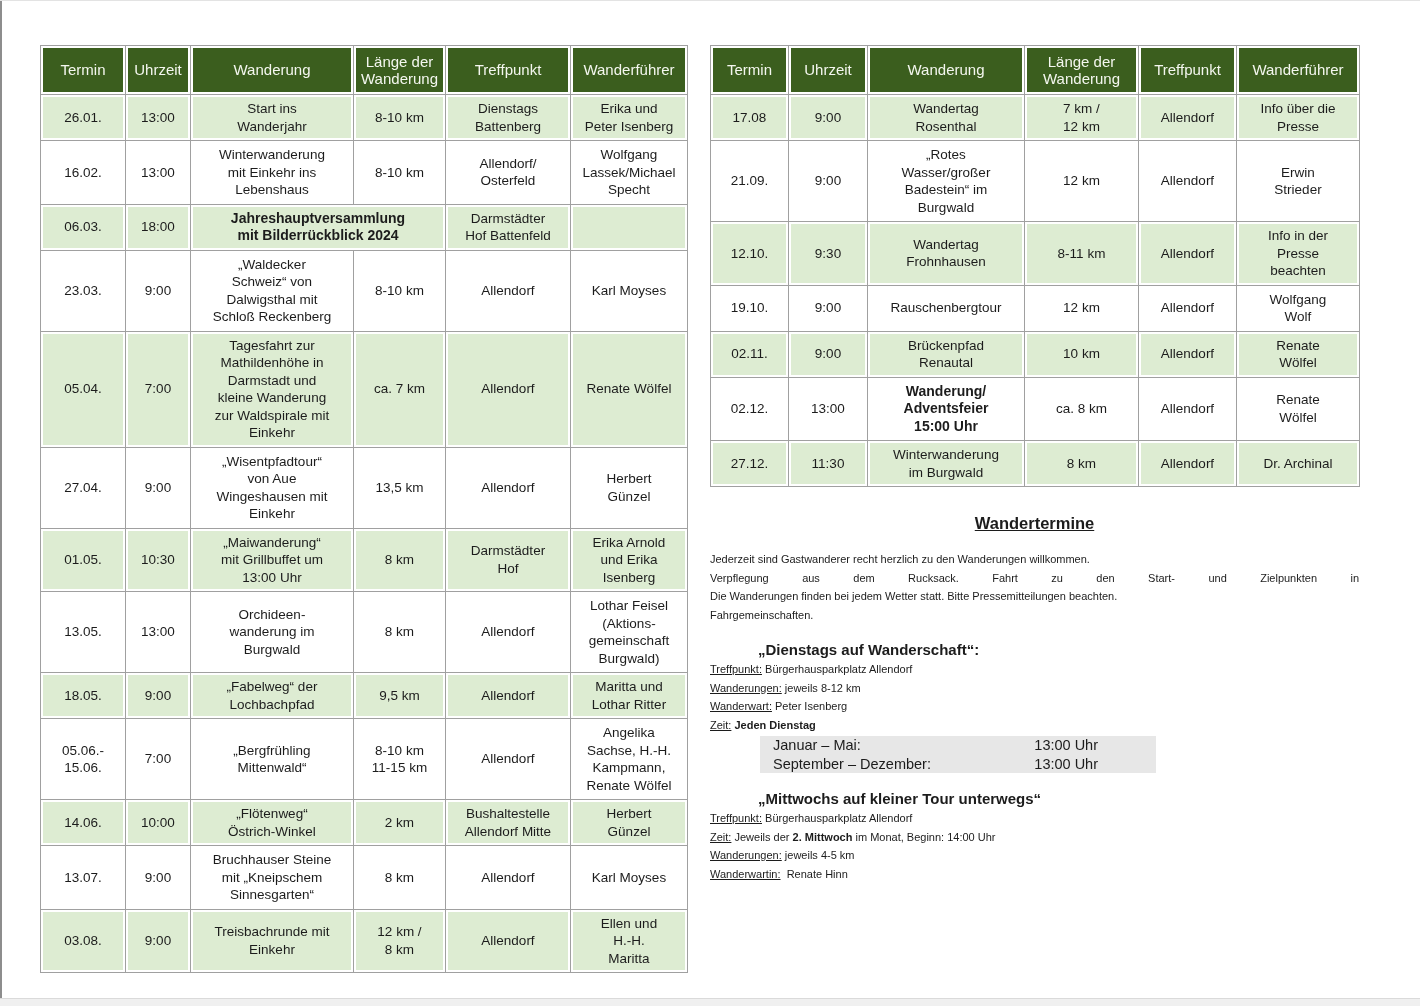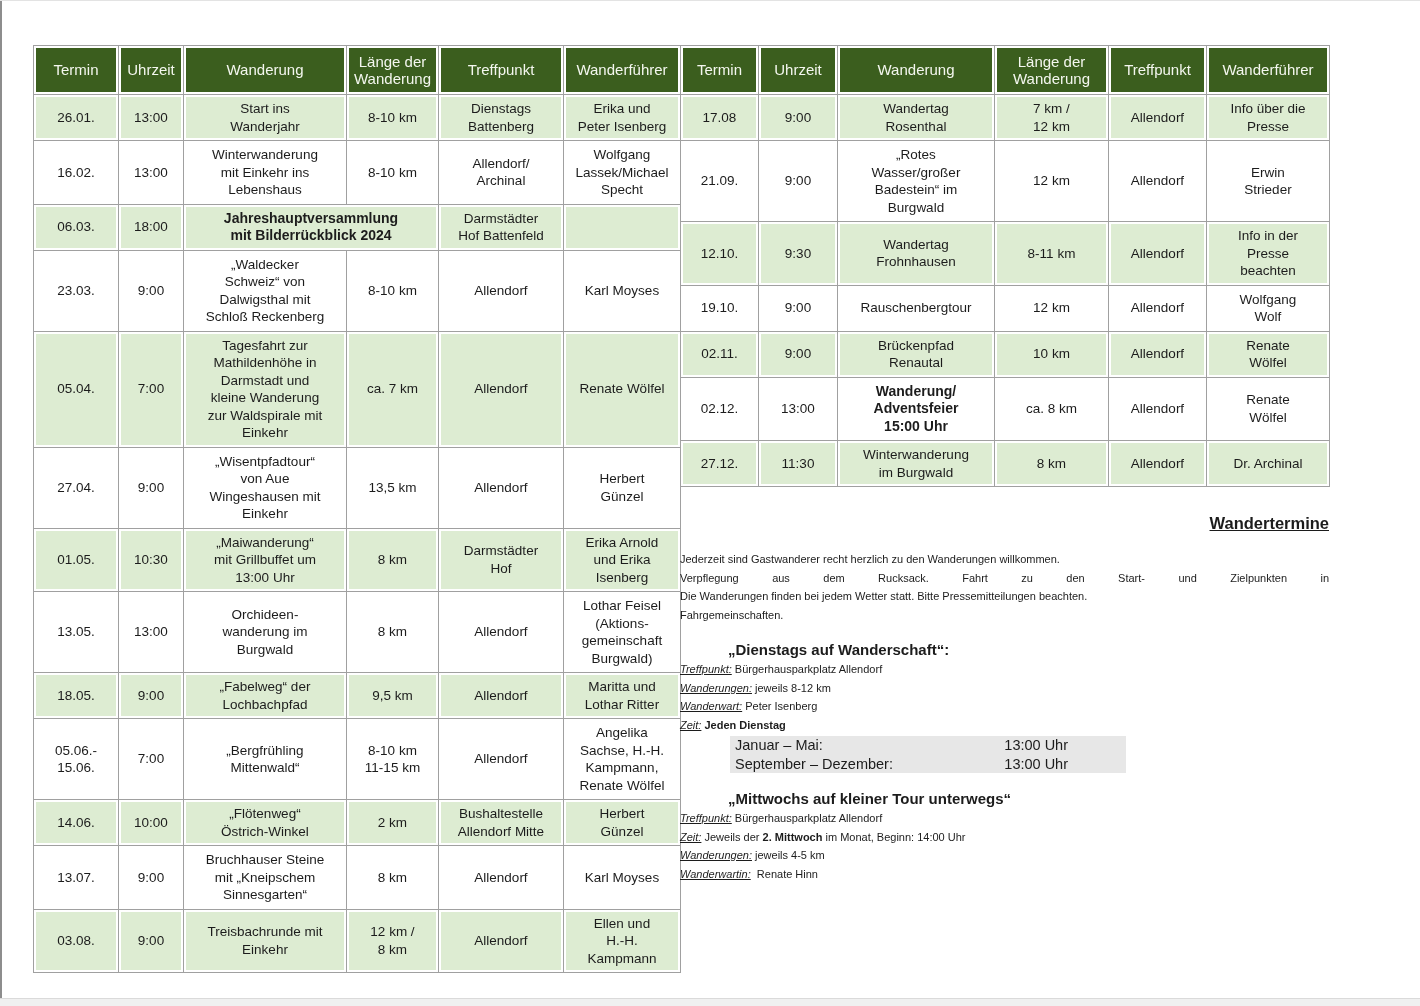--- a/index.html
+++ b/index.html
@@ -5,21 +5,21 @@
   html,body { margin:0; padding:0; }
   body {
     width:1420px; height:1006px; position:relative; overflow:hidden;
     background:#ffffff; color:#1c1c1c;
     font-family:"Liberation Sans","DejaVu Sans",sans-serif;
   }
   .frame-left { position:absolute; left:0; top:0; width:2px; height:1006px; background:#8d8d8d; }
   .frame-top { position:absolute; left:0; top:0; width:100%; height:1px; background:#e3e3e3; }
   .frame-bottom { position:absolute; left:0; bottom:0; width:100%; height:7px; background:#f0f0f0; border-top:1px solid #dadada; }
 
-  .content { position:absolute; left:33px; top:45px; display:flex; }
+  .content { position:absolute; left:40px; top:45px; display:flex; gap:23px; }
   .col-left { width:647px; }
   .col-right { width:649px; }
 
   table.wt { border-collapse:collapse; table-layout:fixed; width:100%; }
   .wt th, .wt td {
     border:1px solid #a0a0a0;
     text-align:center; vertical-align:middle;
     white-space:pre-line;
     padding:5px 2px;
     font-size:13.5px; line-height:17.5px;
@@ -29,33 +29,33 @@
     background:#3b5e1e; color:#f4f7ef; font-weight:400; font-size:15px;
     height:38px;
     box-shadow: inset 0 0 0 2px #ffffff;
   }
   .wt tr.g td {
     background:#ddecd2;
     box-shadow: inset 0 0 0 2px #ffffff;
   }
   .wt td.b { font-weight:bold; font-size:14px; }
 
-  .wt-title { margin-top:27px; text-align:right; font-weight:bold; font-size:16.5px; text-decoration:underline; }
+  .wt-title { margin-top:27px; text-align:center; font-weight:bold; font-size:16.5px; text-decoration:underline; }
   .intro { margin-top:17px; font-size:15px; line-height:18.7px; }
   .force-last { text-align:justify; text-align-last:justify; }
   .sec-h { font-weight:bold; font-size:15px; margin-top:17px; line-height:18.6px;margin-left:48px; }
   .line { font-size:11px; line-height:18.6px; }
-  .u { text-decoration:underline;font-style:italic; }
+  .u { text-decoration:underline; }
   .b { font-weight:bold; }
   .pre { white-space:pre-wrap; }
 
   .sched { margin-left:50px; width:396px; font-size:14.5px; margin-top:2px; }
   .sched-row { display:flex; height:18.5px; line-height:18.5px; align-items:center; }
   .sched-row.shaded { background:#e7e7e7; }
-  .sched-label { flex:1; padding-left:5px; }
+  .sched-label { flex:1; padding-left:13px; }
   .sched-time { width:140px; text-align:right; }
   .sched-spacer { width:58px; }
 </style>
 </head>
 <body>
 
 <div class="frame-left"></div>
 <div class="frame-top"></div>
 <div class="frame-bottom"></div>
 
@@ -95,21 +95,21 @@
 Peter Isenberg</td>
         </tr>
         <tr>
           <td>16.02.</td>
           <td>13:00</td>
           <td>Winterwanderung
 mit Einkehr ins
 Lebenshaus</td>
           <td>8-10 km</td>
           <td>Allendorf/
-Archinal</td>
+Osterfeld</td>
           <td>Wolfgang
 Lassek/Michael
 Specht</td>
         </tr>
         <tr class="g">
           <td>06.03.</td>
           <td>18:00</td>
           <td class="b" colspan="2">Jahreshauptversammlung
 mit Bilderrückblick 2024</td>
           <td>Darmstädter
@@ -226,21 +226,21 @@
         <tr class="g">
           <td>03.08.</td>
           <td>9:00</td>
           <td>Treisbachrunde mit
 Einkehr</td>
           <td>12 km /
 8 km</td>
           <td>Allendorf</td>
           <td>Ellen und
 H.-H.
-Kampmann</td>
+Maritta</td>
         </tr>
       </tbody>
     </table>
   </div>
 
   <div class="col-right">
     <table class="wt">
       <colgroup>
         <col style="width:78px">
           <col style="width:79px">

